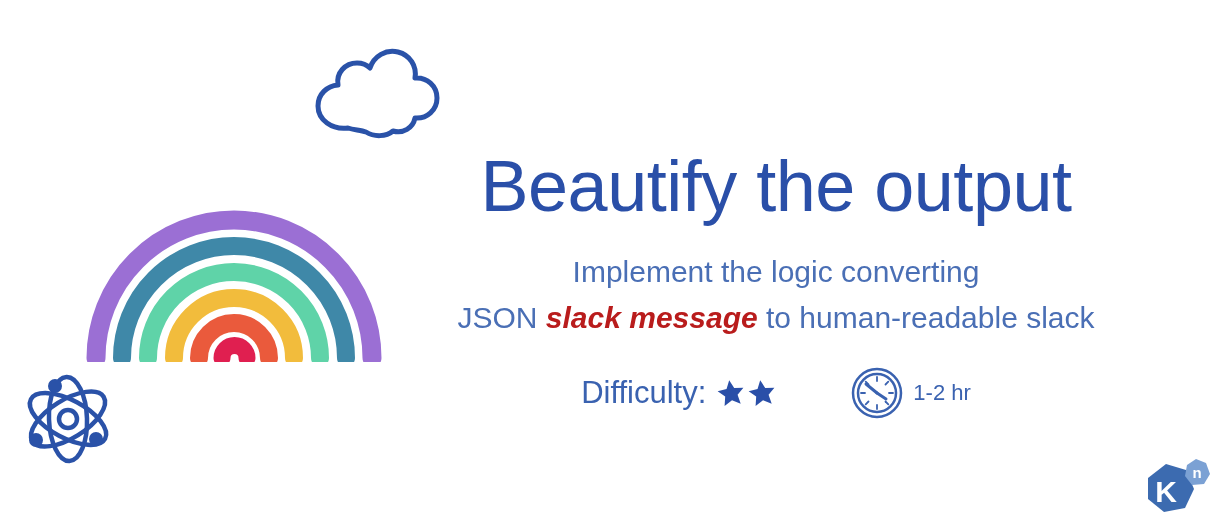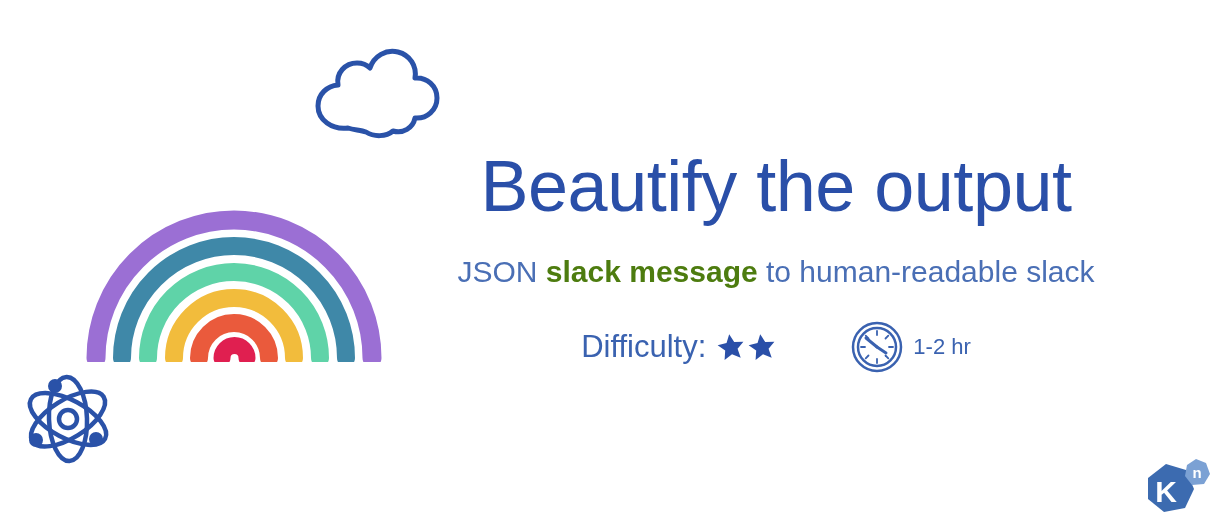--- a/index.html
+++ b/index.html
@@ -70,21 +70,22 @@
   .subtitle {
     margin-top: 26px;
     font-size: 30px;
     line-height: 1.52;
     font-weight: 400;
     color: #4a6fb5;
     white-space: nowrap;
   }
   .subtitle .emph {
     font-weight: 700;
-    color: #4d7c0f;
+    color: #b91c1c;
+    font-style: italic;
   }
 
   .meta-row {
     margin-top: 26px;
     display: flex;
     align-items: center;
     justify-content: center;
     gap: 74px;
   }
   .meta-item {
@@ -167,20 +168,21 @@
       <polygon points="60,3 70,7 74,18 68,28 56,29 49,20 51,9" fill="#7ba1d4"></polygon>
       <text x="61" y="22" font-family="'Liberation Sans', sans-serif" font-size="15" font-weight="700" fill="#ffffff" text-anchor="middle">n</text>
     </svg>
   </div>
 
   <div class="content">
 
     <h1 class="title">Beautify the output</h1>
 
     <div class="subtitle">
+      <div>Implement the logic converting</div>
       <div><span>JSON </span><span class="emph">slack message</span><span> to human-readable slack</span></div>
     </div>
 
     <div class="meta-row">
 
       <div class="meta-item">
         <span class="meta-label">Difficulty:</span>
         <span class="stars" id="difficulty-stars">
             <svg viewBox="0 0 24 24" width="30" height="30" class="star-icon">
               <path d="M12 1.6 L15.1 8.4 L22.4 9.2 L17 14.2 L18.5 21.5 L12 17.8 L5.5 21.5 L7 14.2 L1.6 9.2 L8.9 8.4 Z" fill="#2a4fa8" transform="rotate(-8 12 12)"></path>

